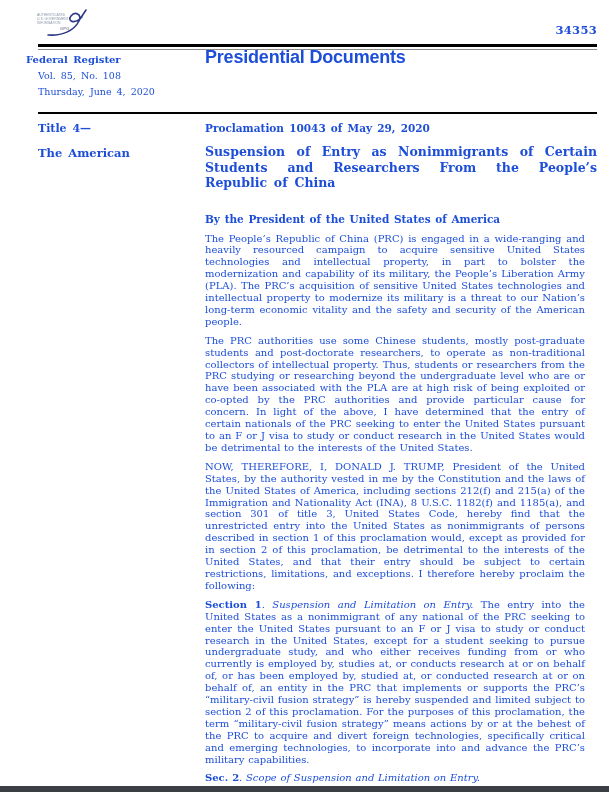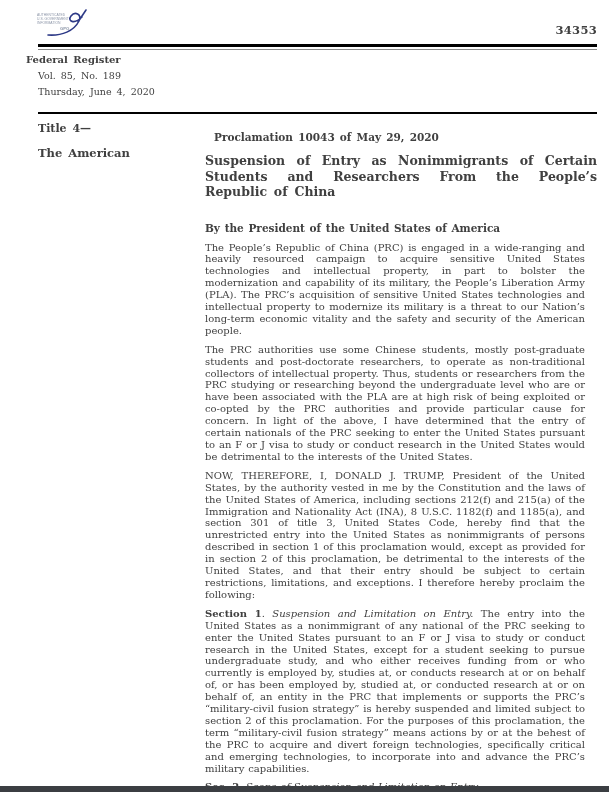--- a/index.html
+++ b/index.html
@@ -1,19 +1,19 @@
 <!DOCTYPE html>
 <html><head>
 <meta charset="utf-8">
 <title>Presidential Documents</title>
 <style>
   html,body { margin:0; padding:0; background:#ffffff; }
   .page {
     position:relative; width:609px; height:792px; background:#ffffff;
-    font-family:"DejaVu Serif","Liberation Serif",serif; color:#404040;
+    font-family:"DejaVu Serif","Liberation Serif",serif; color:#1d4ed8;
     overflow:hidden;
   }
   
   .logo { position:absolute; left:34px; top:8px; width:64px; height:32px; }
   .page-number { position:absolute; top:23px; right:12px; font-weight:700; font-size:11.5px; letter-spacing:.3px; }
   .rule-thick     { position:absolute; left:38px; right:12px; top:44px; height:3px; background:#000; }
   .rule-thick-sub { position:absolute; left:38px; right:12px; top:49px; height:1px; background:#8a8a8a; }
   .masthead-name   { position:absolute; left:26px; top:54px; font-size:10px; font-weight:700; word-spacing:2px; }
   .masthead-volume { position:absolute; left:38px; top:70px; font-size:9.5px; word-spacing:2px; }
   .masthead-date   { position:absolute; left:38px; top:86px; font-size:9.5px; word-spacing:2px; }
@@ -21,21 +21,21 @@
     position:absolute; left:205px; top:47px;
     font-family:"Liberation Sans","DejaVu Sans",sans-serif;
     font-weight:700; font-size:18px; letter-spacing:-.2px;
   }
   .rule-thin { position:absolute; left:38px; right:12px; top:112px; height:2px; background:#000; }
   
   .title3    { position:absolute; left:38px; top:122px; font-weight:700; font-size:11px;  word-spacing:2px; }
   .president { position:absolute; left:38px; top:146px; font-weight:700; font-size:11.5px; word-spacing:2px; }
   
   .doc { position:absolute; left:205px; top:122px; width:392px; }
-  .proc-line { font-weight:700; font-size:10.5px; margin:9px; word-spacing:1.5px; }
+  .proc-line { font-weight:700; font-size:10.5px; margin:0; word-spacing:1.5px; }
   .doc-title {
     font-weight:700; font-size:12.5px; line-height:15.5px;
     text-align:justify; margin:10px 0 0 0; word-spacing:2.5px;
   }
   .byline       { font-weight:700; font-size:10.5px; margin:22px 0 8px 0; word-spacing:1px; }
   .proc-heading { font-weight:700; font-size:10.5px; margin:9px 0 0 0; }
   .body-container { margin-top:8px; }
   .body-para {
     font-size:10px; line-height:11.9px; text-align:justify;
     margin:0 12px 7px 0; word-spacing:.5px;
@@ -60,22 +60,23 @@
       <text x="26" y="22" font-size="4.2" font-weight="bold">GPO</text>
     </g>
     <path d="M14,27 C28,28 40,23 45,13 C48,6 41,3 37,8 C33,13 40,17 48,9 M44,14 L52,2" fill="none" stroke-width="1.6" stroke-linecap="round" stroke="#2e3a87"></path>
   </svg>
 
   <div class="page-number">34353</div>
   <div class="rule-thick"></div>
   <div class="rule-thick-sub"></div>
 
   <div class="masthead-name">Federal Register</div>
-  <div class="masthead-volume">Vol. 85, No. 189</div>
+  <div class="masthead-volume">Vol. 85, No. 108</div>
   <div class="masthead-date">Thursday, June 4, 2020</div>
+  <div class="section-heading">Presidential Documents</div>
   <div class="rule-thin"></div>
 
   <div class="title3">Title 4—</div>
   <div class="president">The American</div>
 
   <div class="doc">
     <p class="proc-line">Proclamation 10043 of May 29, 2020</p>
     <p class="doc-title">Suspension of Entry as Nonimmigrants of Certain Students and Researchers From the People’s Republic of China</p>
     <p class="byline">By the President of the United States of America</p>
     <div class="body-container">

